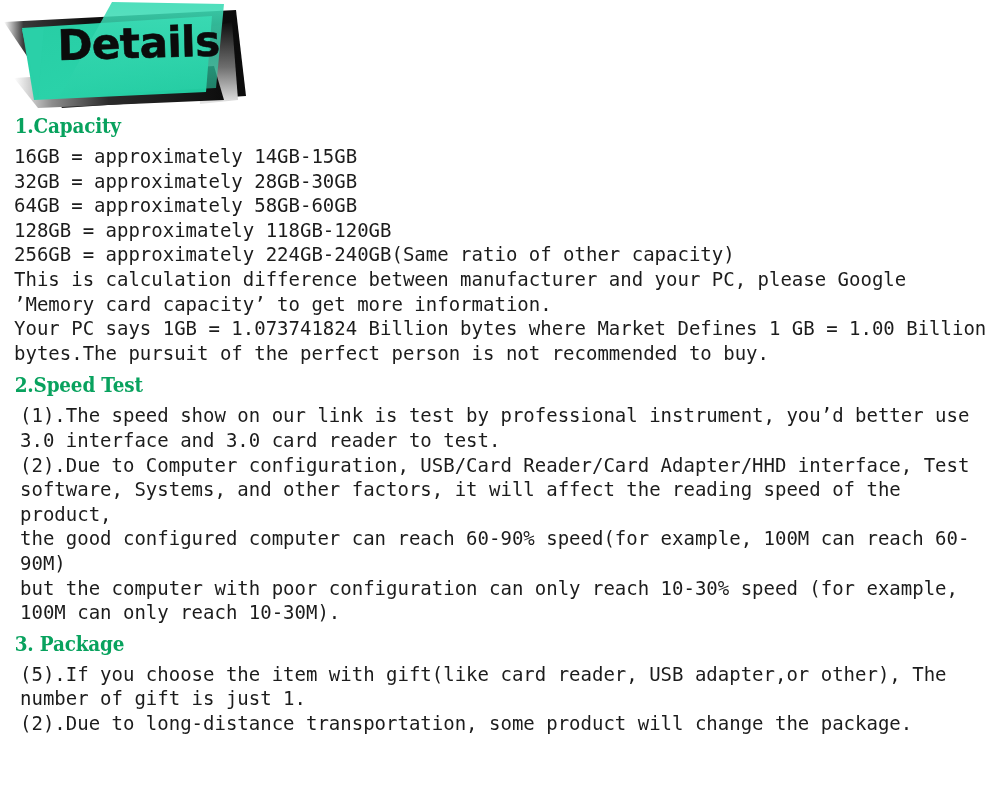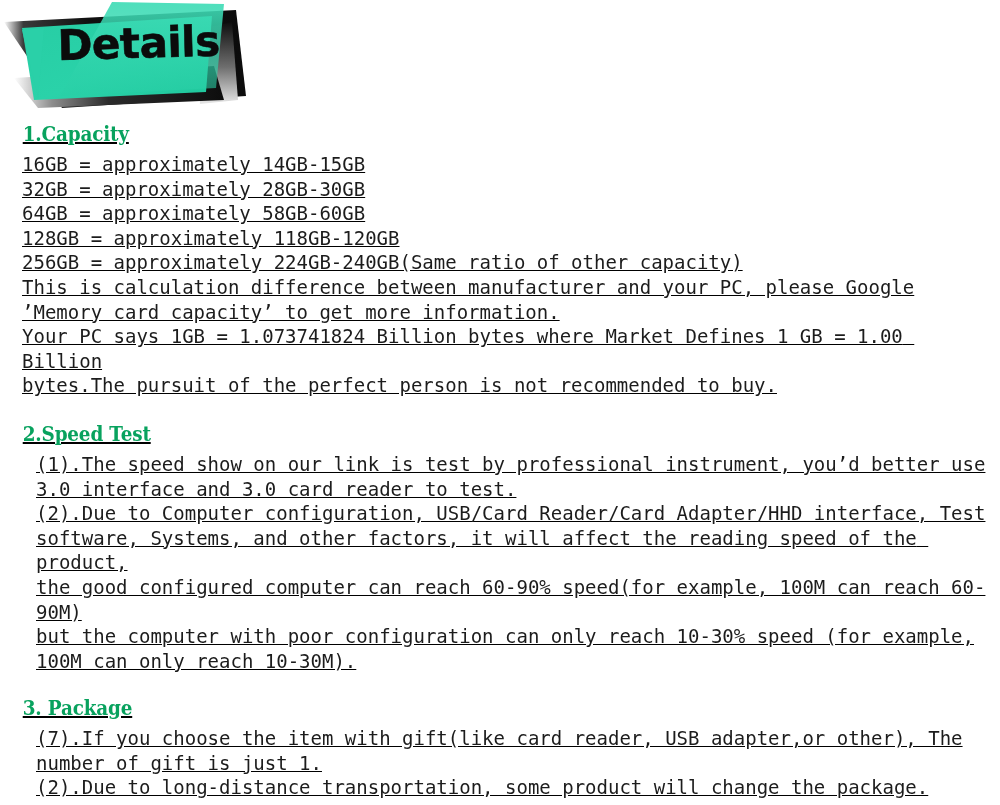--- a/index.html
+++ b/index.html
@@ -42,21 +42,21 @@
     white-space: nowrap;
   }
 
   
   .content {
     position: absolute;
     left: 0;
     top: 112px;
     width: 1000px;
   }
-  .section { margin: 8px; text-decoration: underline; }
+  .section { margin: 0; }
 
   h2.heading {
     margin: 0;
     padding: 0 0 0 16px;
     color: #08a25e;
     font-family: "DejaVu Serif", "Liberation Serif", serif;
     font-weight: bold;
     font-size: 20px;
     line-height: 28px;
     letter-spacing: -0.2px;
@@ -68,21 +68,21 @@
   p.body {
     margin: 0;
     padding: 0 0 0 14px;
     color: #1c1c1c;
     font-family: "DejaVu Sans Mono", "Liberation Mono", monospace;
     font-size: 19px;
     line-height: 24.6px;
     white-space: pre-wrap;
     letter-spacing: 0px;
   }
-  p.body.indent { padding-left: 28px; }
+  p.body.indent { padding-left: 20px; }
 
   .gap-1 { height: 4px; }
   .gap-2 { height: 6px; }
   .gap-3 { height: 5px; }
 </style>
 </head>
 <body>
 
 <div class="banner">
   <svg width="260" height="112" viewBox="0 0 260 112">
@@ -158,21 +158,21 @@
 the good configured computer can reach 60-90% speed(for example, 100M can reach 60-90M)
 but the computer with poor configuration can only reach 10-30% speed (for example,
 100M can only reach 10-30M).</p>
   </div>
 
   <div class="gap-3"></div>
 
   <div class="section">
     <h2 class="heading">3. Package</h2>
     <div class="gap-1"></div>
-    <p class="body indent">(7).If you choose the item with gift(like card reader, USB adapter,or other), The
+    <p class="body indent">(5).If you choose the item with gift(like card reader, USB adapter,or other), The
 number of gift is just 1.
 (2).Due to long-distance transportation, some product will change the package.</p>
   </div>
 
   <div class="gap-3"></div>
 
 
 </div>
 
 </body></html>

